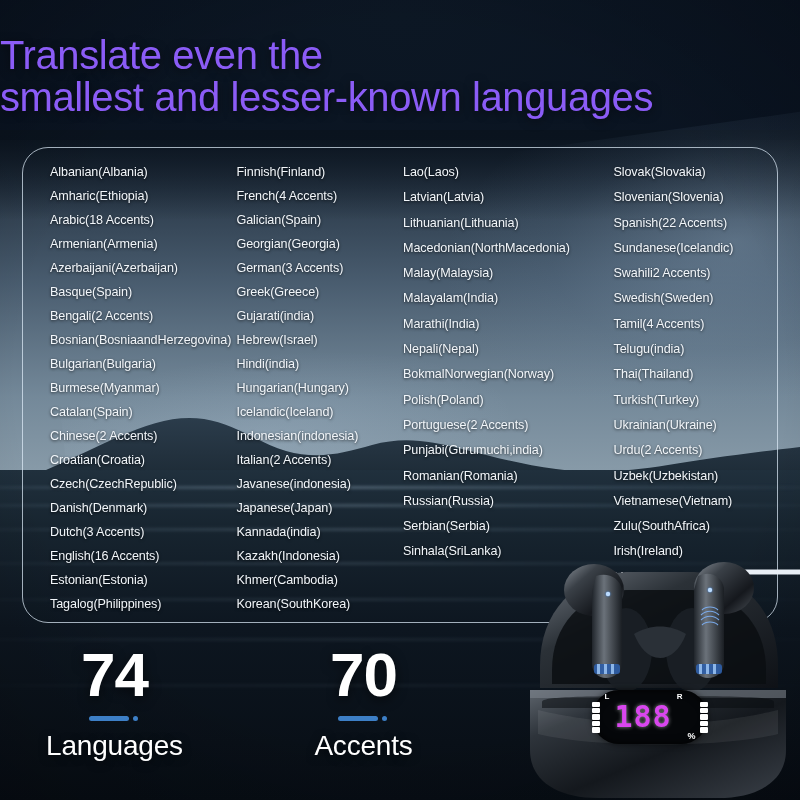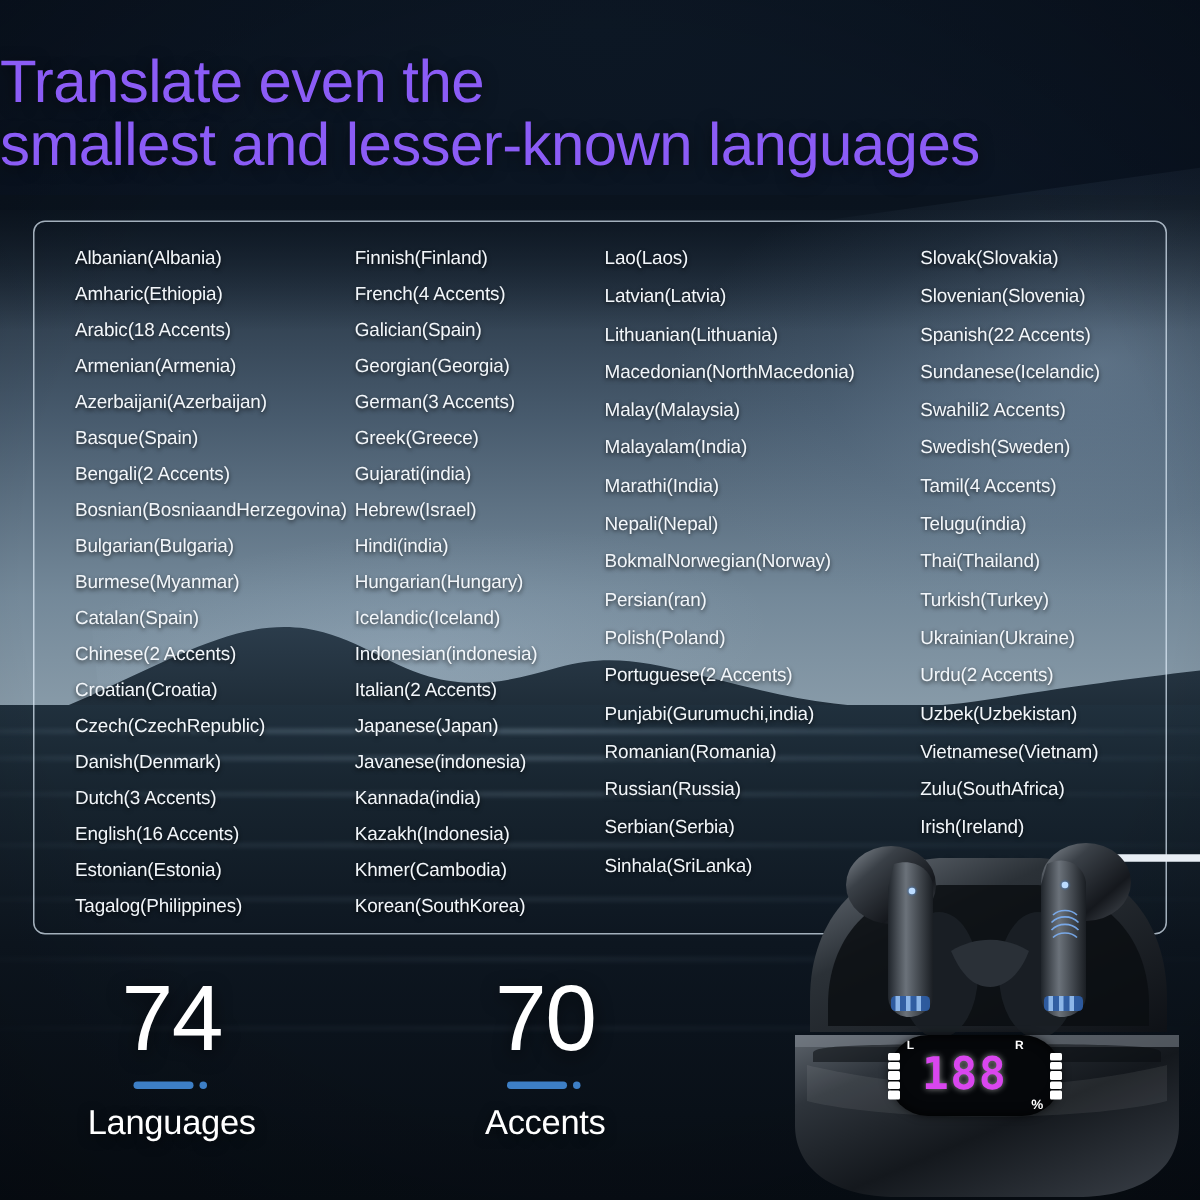--- a/index.html
+++ b/index.html
@@ -71,21 +71,21 @@
     text-shadow:0 2px 10px rgba(0,0,0,.55);
     z-index:6;
   }
   .heading .l2{ display:block; }
 
   
   .panel{
     position:absolute;
     left:22px; top:147px; width:756px; height:476px;
     border:1.4px solid rgba(222,235,248,.72);
-    border-radius:8px;
+    border-radius:26px;
     z-index:5;
   }
   .panel-inner{
     position:absolute; inset:0;
     padding:18px 0 0 0;
     display:flex;
   }
   .col{
     display:flex; flex-direction:column;
   }
@@ -103,33 +103,33 @@
     letter-spacing:-.1px;
   }
 
   
   .stats{
     position:absolute; left:42px; bottom:38px;
     display:flex; gap:104px; z-index:6;
   }
   .stat{ width:145px; text-align:center; }
   .stat-num{
-    font-size:62px; line-height:1; font-weight:400; color:#fff;
+    font-size:62px; line-height:1; font-weight:700; color:#fff;
     letter-spacing:-1px;
     text-shadow:0 3px 12px rgba(0,0,0,.6);
   }
   .stat-rule{
     margin:10px auto 9px;
     width:52px; height:5px;
     display:flex; align-items:center; gap:4px;
   }
   .stat-rule .bar{ width:40px; height:5px; border-radius:3px; background:#3d7fc6; }
   .stat-rule .dot{ width:5px; height:5px; border-radius:50%; background:#3d7fc6; }
   .stat-label{
-    font-size:23px; color:#fff; letter-spacing:-.2px;
+    font-size:28px; color:#fff; letter-spacing:-.2px;
     text-shadow:0 2px 8px rgba(0,0,0,.6);
   }
 
   
   .product{
     position:absolute; right:6px; bottom:0; width:272px; height:262px; z-index:7;
   }
   .product svg{ display:block; width:100%; height:100%; }
   
   .led{
@@ -232,38 +232,37 @@
         <div class="lang">Georgian(Georgia)</div>
         <div class="lang">German(3 Accents)</div>
         <div class="lang">Greek(Greece)</div>
         <div class="lang">Gujarati(india)</div>
         <div class="lang">Hebrew(Israel)</div>
         <div class="lang">Hindi(india)</div>
         <div class="lang">Hungarian(Hungary)</div>
         <div class="lang">Icelandic(Iceland)</div>
         <div class="lang">Indonesian(indonesia)</div>
         <div class="lang">Italian(2 Accents)</div>
+        <div class="lang">Javanese(indonesia)</div>
         <div class="lang">Japanese(Japan)</div>
-        <div class="lang">Javanese(indonesia)</div>
         <div class="lang">Kannada(india)</div>
         <div class="lang">Kazakh(Indonesia)</div>
         <div class="lang">Khmer(Cambodia)</div>
         <div class="lang">Korean(SouthKorea)</div>
       </div>
     <div class="col c3">
         <div class="lang">Lao(Laos)</div>
         <div class="lang">Latvian(Latvia)</div>
         <div class="lang">Lithuanian(Lithuania)</div>
         <div class="lang">Macedonian(NorthMacedonia)</div>
         <div class="lang">Malay(Malaysia)</div>
         <div class="lang">Malayalam(India)</div>
         <div class="lang">Marathi(India)</div>
         <div class="lang">Nepali(Nepal)</div>
         <div class="lang">BokmalNorwegian(Norway)</div>
-        <div class="lang">Persian(ran)</div>
         <div class="lang">Polish(Poland)</div>
         <div class="lang">Portuguese(2 Accents)</div>
         <div class="lang">Punjabi(Gurumuchi,india)</div>
         <div class="lang">Romanian(Romania)</div>
         <div class="lang">Russian(Russia)</div>
         <div class="lang">Serbian(Serbia)</div>
         <div class="lang">Sinhala(SriLanka)</div>
       </div>
     <div class="col c4">
         <div class="lang">Slovak(Slovakia)</div>

